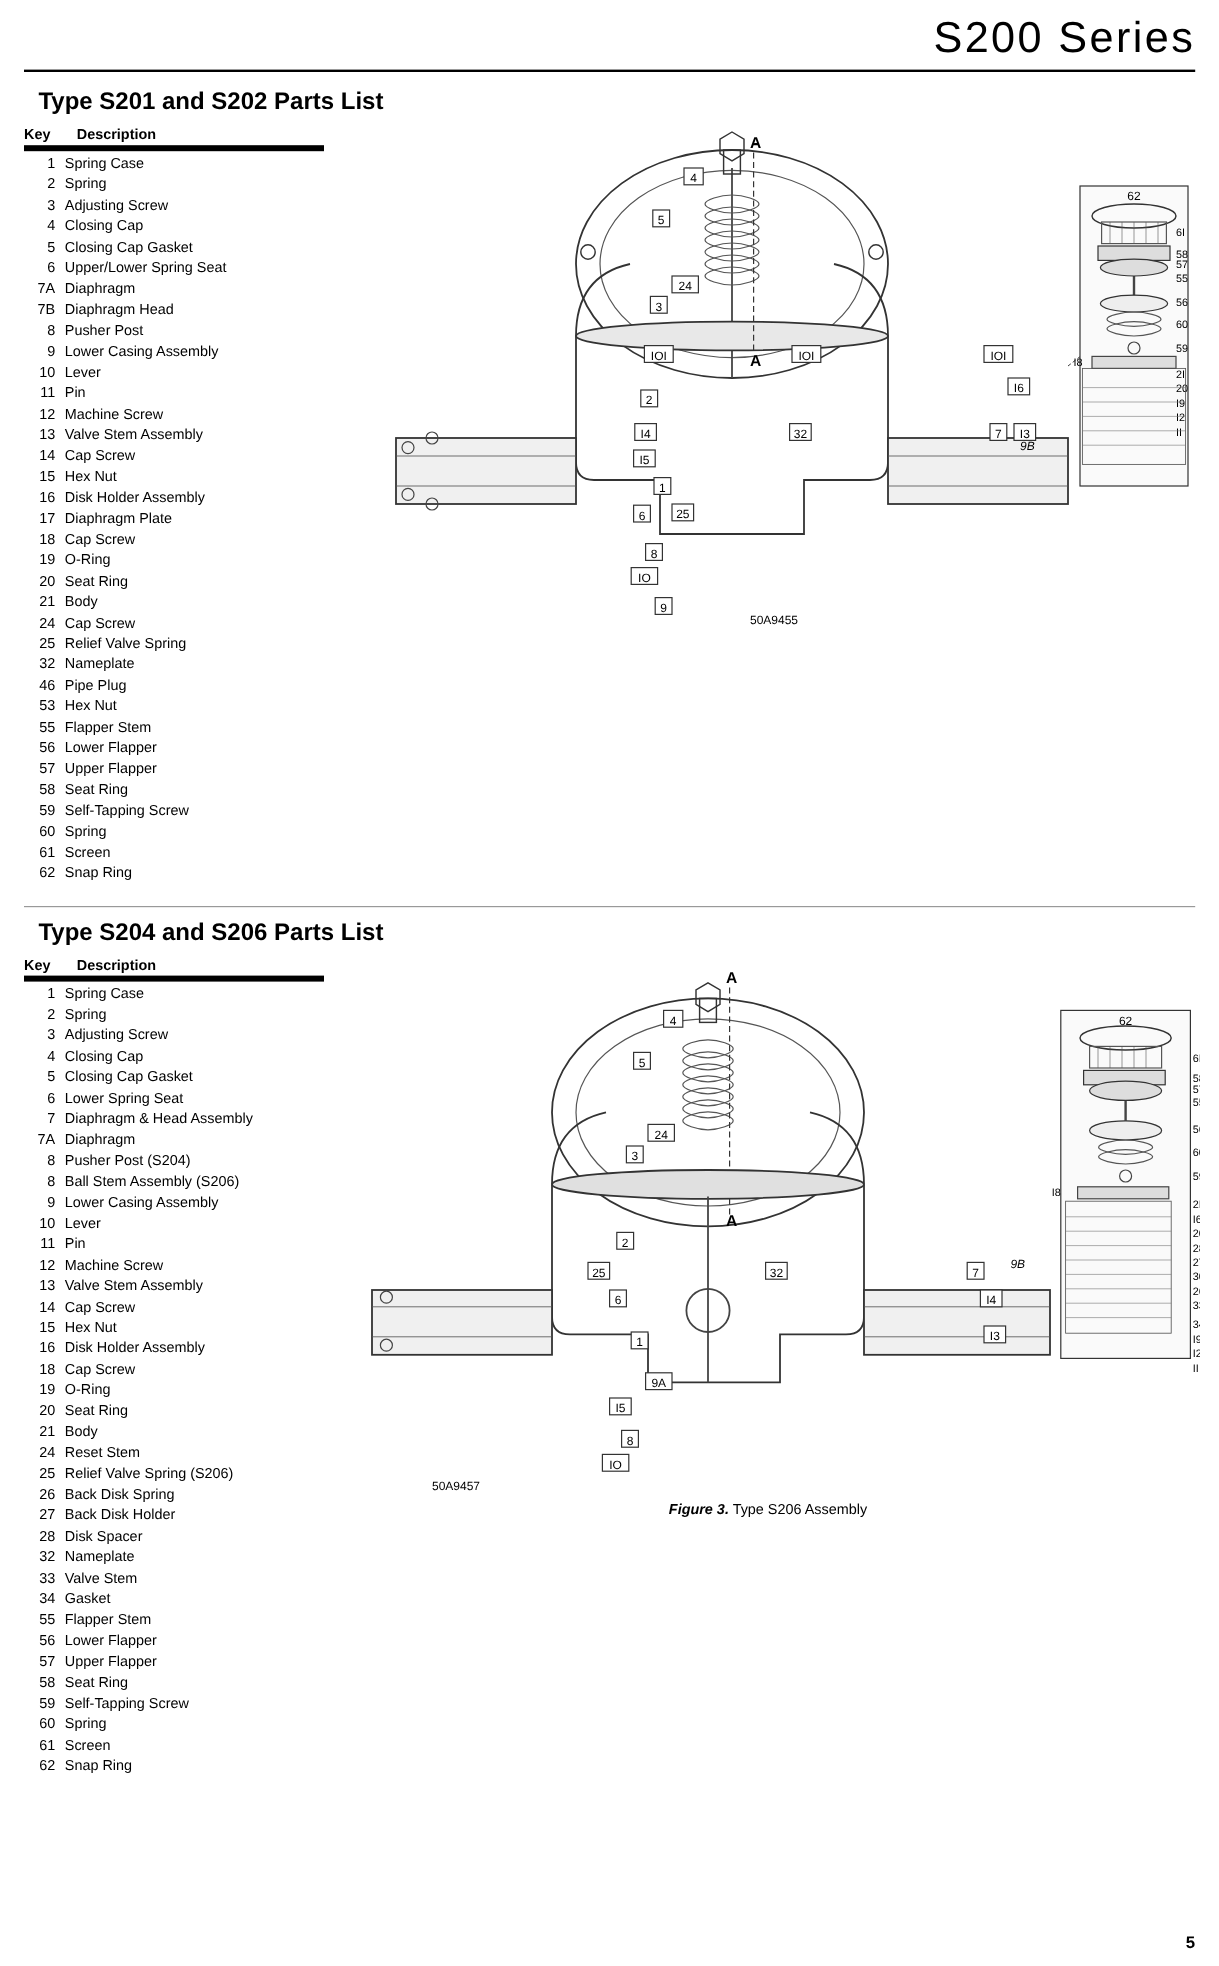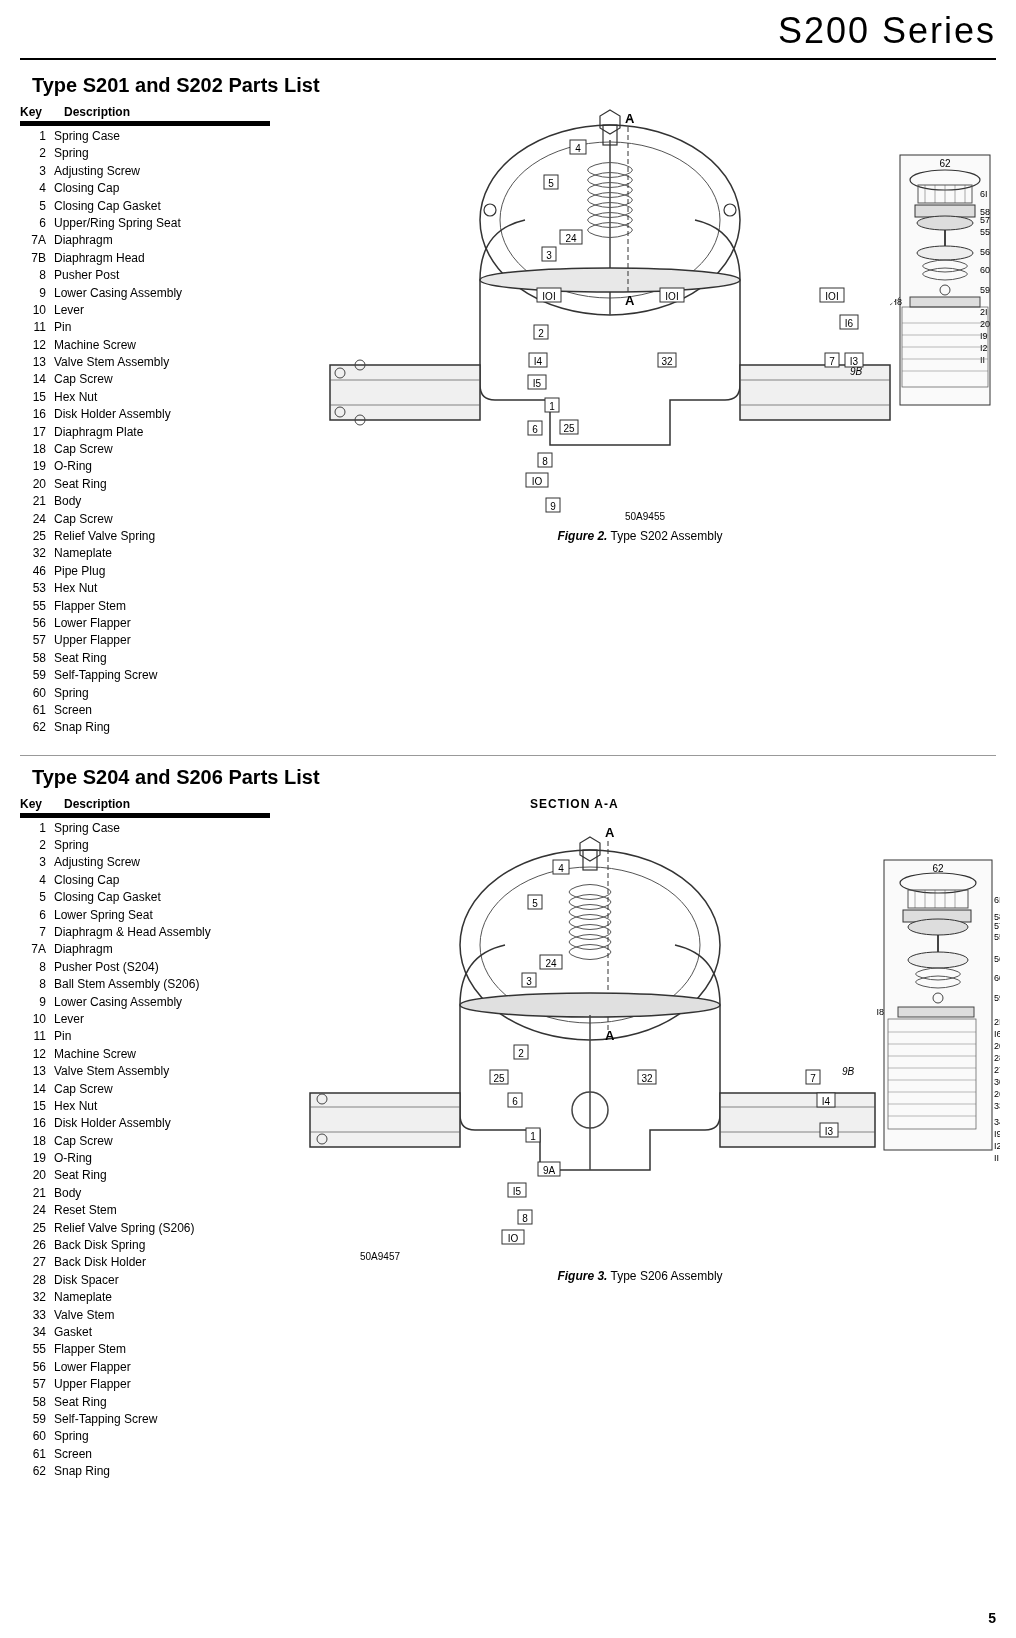--- a/index.html
+++ b/index.html
@@ -156,21 +156,21 @@
           <div class="part-row">
             <span class="part-key">4</span>
             <span class="part-desc">Closing Cap</span>
           </div>
           <div class="part-row">
             <span class="part-key">5</span>
             <span class="part-desc">Closing Cap Gasket</span>
           </div>
           <div class="part-row">
             <span class="part-key">6</span>
-            <span class="part-desc">Upper/Ring Spring Seat</span>
+            <span class="part-desc">Upper/Lower Spring Seat</span>
           </div>
           <div class="part-row">
             <span class="part-key">7A</span>
             <span class="part-desc">Diaphragm</span>
           </div>
           <div class="part-row">
             <span class="part-key">7B</span>
             <span class="part-desc">Diaphragm Head</span>
           </div>
           <div class="part-row">
@@ -449,24 +449,20 @@
           <text x="387" y="260" text-anchor="middle" font-size="10" font-family="Arial">32</text>
 
           <text x="345" y="18" font-size="13" font-family="Arial" font-weight="bold">A</text>
           <text x="348" y="18" font-size="13" font-family="Arial" font-weight="bold">-</text>
           <line x1="348" y1="22" x2="348" y2="190" stroke="#333" stroke-width="1" stroke-dasharray="5,3"></line>
           <text x="345" y="200" font-size="13" font-family="Arial" font-weight="bold">A</text>
 
           <text x="365" y="415" text-anchor="middle" font-size="10" font-family="Arial">50A9455</text>
         </svg>
 
-        <div class="figure-caption">
-          <em>Figure 2.</em>
-          <span>Type S202 Assembly</span>
-        </div>
       </div>
     </div>
   </div>
 </div>
 
 <hr class="section-divider">
 
 <div>
   <div class="section-title">Type S204 and S206 Parts List</div>
 
@@ -629,21 +625,20 @@
           <div class="part-row">
             <span class="part-key">62</span>
             <span class="part-desc">Snap Ring</span>
           </div>
         </div>
     </div>
 
     <div class="diagram-col">
       <div class="diagram-area">
 
-        <div style="font-size:12px; font-weight:bold; letter-spacing:1px; margin-bottom:4px; padding-left:250px;">SECTION A-A</div>
 
         <svg viewBox="0 0 720 450" width="720" height="450" style="display:block;">
           <rect x="0" y="0" width="720" height="450" fill="white"></rect>
 
           <ellipse cx="310" cy="130" rx="130" ry="95" fill="none" stroke="#333" stroke-width="1.5"></ellipse>
           <ellipse cx="310" cy="130" rx="110" ry="78" fill="none" stroke="#555" stroke-width="1"></ellipse>
 
           <rect x="303" y="35" width="14" height="20" fill="none" stroke="#333" stroke-width="1.2"></rect>
           <polygon points="310,22 320,28 320,40 310,46 300,40 300,28" fill="none" stroke="#333" stroke-width="1.2"></polygon>
 

